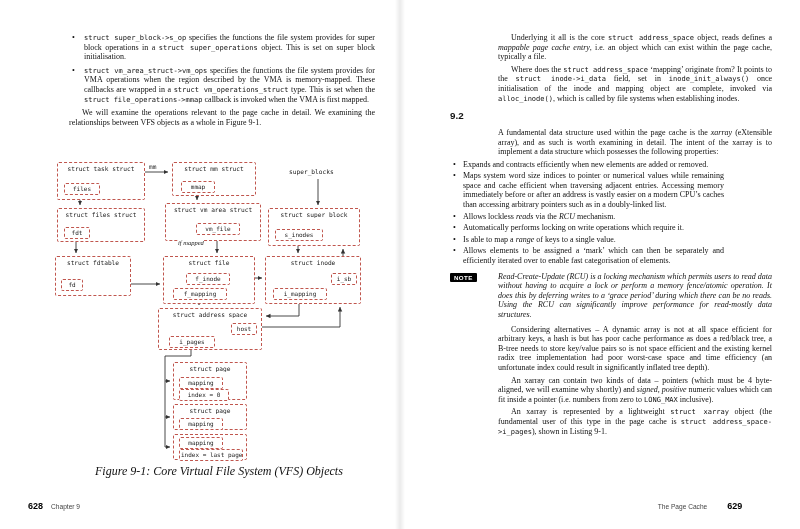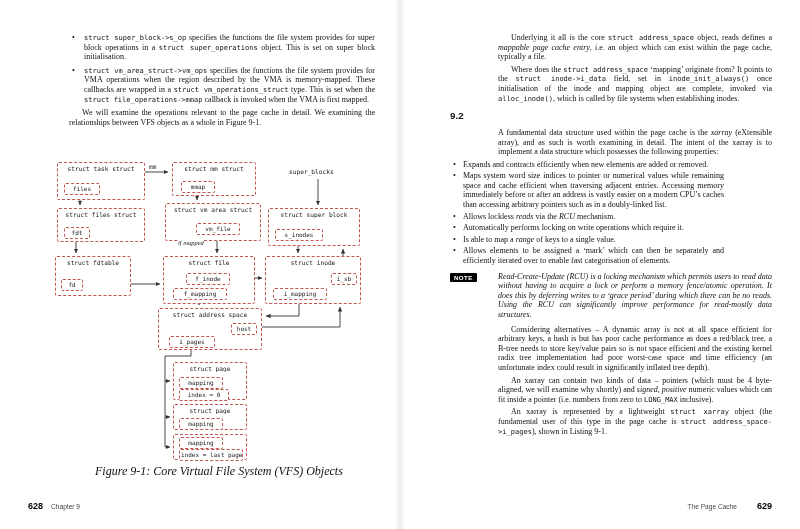--- a/index.html
+++ b/index.html
@@ -68,21 +68,21 @@
     position:absolute; left:95px; top:464px; z-index:2;
     font-style:italic; font-size:12px; color:#111;
   }
 
   .footer {
     position:absolute; top:501px; z-index:2; display:flex; align-items:baseline;
     font-family:"Liberation Sans", sans-serif; font-size:6.6px; color:#444;
   }
   .footer .f-num { font-size:9px; font-weight:bold; color:#000; }
   .footer-left { left:28px; gap:8px; }
-  .footer-right { left:628px; width:144px; justify-content:flex-end; gap:20px; }
+  .footer-right { left:628px; width:144px; justify-content:center; gap:20px; }
 </style>
 </head>
 <body>
 
 <div class="gutter"></div>
 
 <div class="flow left-flow">
   <ul class="blist">
     <li class="bullet"><span class="sg-code">struct super_block-&gt;s_op</span><span> specifies the functions the file system provides for super block operations in a </span><span class="sg-code">struct super_operations</span><span> object. This is set on super block initialisation.</span></li>
     <li class="bullet"><span class="sg-code">struct vm_area_struct-&gt;vm_ops</span><span> specifies the functions the file system provides for VMA operations when the region described by the VMA is memory-mapped. These callbacks are wrapped in a </span><span class="sg-code">struct vm_operations_struct</span><span> type. This is set when the </span><span class="sg-code">struct file_operations-&gt;mmap</span><span> callback is invoked when the VMA is first mapped.</span></li>

